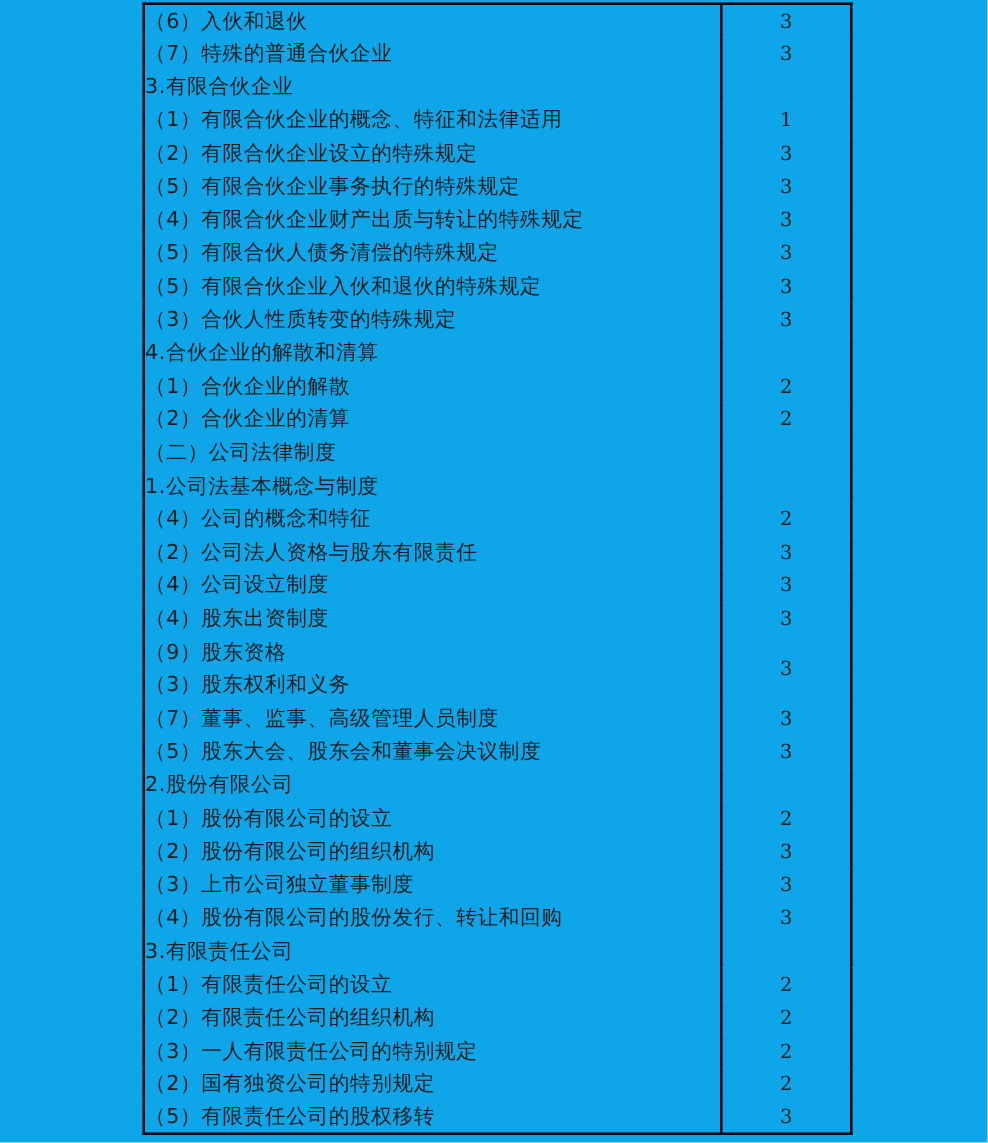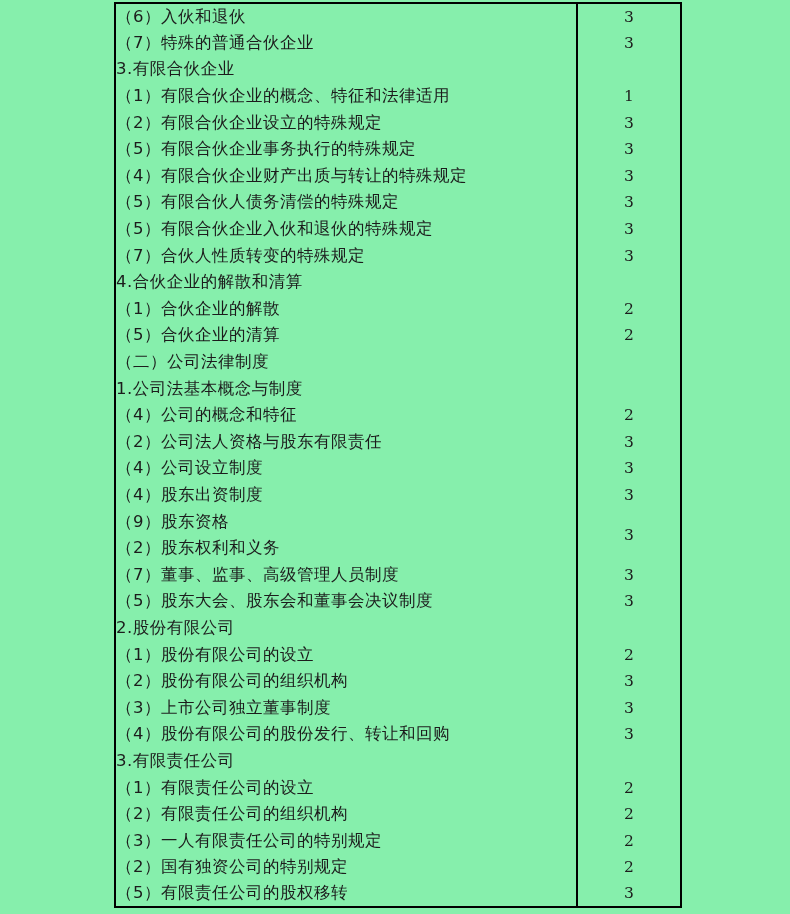--- a/index.html
+++ b/index.html
@@ -4,21 +4,21 @@
 <style>
   html, body {
     margin: 0;
     padding: 0;
     background: #ffffff;
   }
   .page {
     position: relative;
     width: 790px;
     height: 914px;
-    background: #86efac;
+    background: #0ea5e9;
     overflow: hidden;
     font-family: "DejaVu Sans", "Liberation Sans", sans-serif;
   }
   table.syllabus {
     position: absolute;
     left: 114px;
     top: 2px;
     width: 566px;
     height: 906px;
     border-collapse: collapse;
@@ -87,33 +87,33 @@
         </tr>
         <tr>
           <td class="c-text">（5）有限合伙人债务清偿的特殊规定</td>
           <td class="c-score">3</td>
         </tr>
         <tr>
           <td class="c-text">（5）有限合伙企业入伙和退伙的特殊规定</td>
           <td class="c-score">3</td>
         </tr>
         <tr>
-          <td class="c-text">（7）合伙人性质转变的特殊规定</td>
+          <td class="c-text">（3）合伙人性质转变的特殊规定</td>
           <td class="c-score">3</td>
         </tr>
         <tr>
           <td class="c-text">4.合伙企业的解散和清算</td>
           <td class="c-score"></td>
         </tr>
         <tr>
           <td class="c-text">（1）合伙企业的解散</td>
           <td class="c-score">2</td>
         </tr>
         <tr>
-          <td class="c-text">（5）合伙企业的清算</td>
+          <td class="c-text">（2）合伙企业的清算</td>
           <td class="c-score">2</td>
         </tr>
         <tr>
           <td class="c-text">（二）公司法律制度</td>
           <td class="c-score"></td>
         </tr>
         <tr>
           <td class="c-text">1.公司法基本概念与制度</td>
           <td class="c-score"></td>
         </tr>
@@ -131,21 +131,21 @@
         </tr>
         <tr>
           <td class="c-text">（4）股东出资制度</td>
           <td class="c-score">3</td>
         </tr>
         <tr>
           <td class="c-text">（9）股东资格</td>
           <td class="c-score" rowspan="2">3</td>
         </tr>
         <tr>
-          <td class="c-text">（2）股东权利和义务</td>
+          <td class="c-text">（3）股东权利和义务</td>
         </tr>
         <tr>
           <td class="c-text">（7）董事、监事、高级管理人员制度</td>
           <td class="c-score">3</td>
         </tr>
         <tr>
           <td class="c-text">（5）股东大会、股东会和董事会决议制度</td>
           <td class="c-score">3</td>
         </tr>
         <tr>

